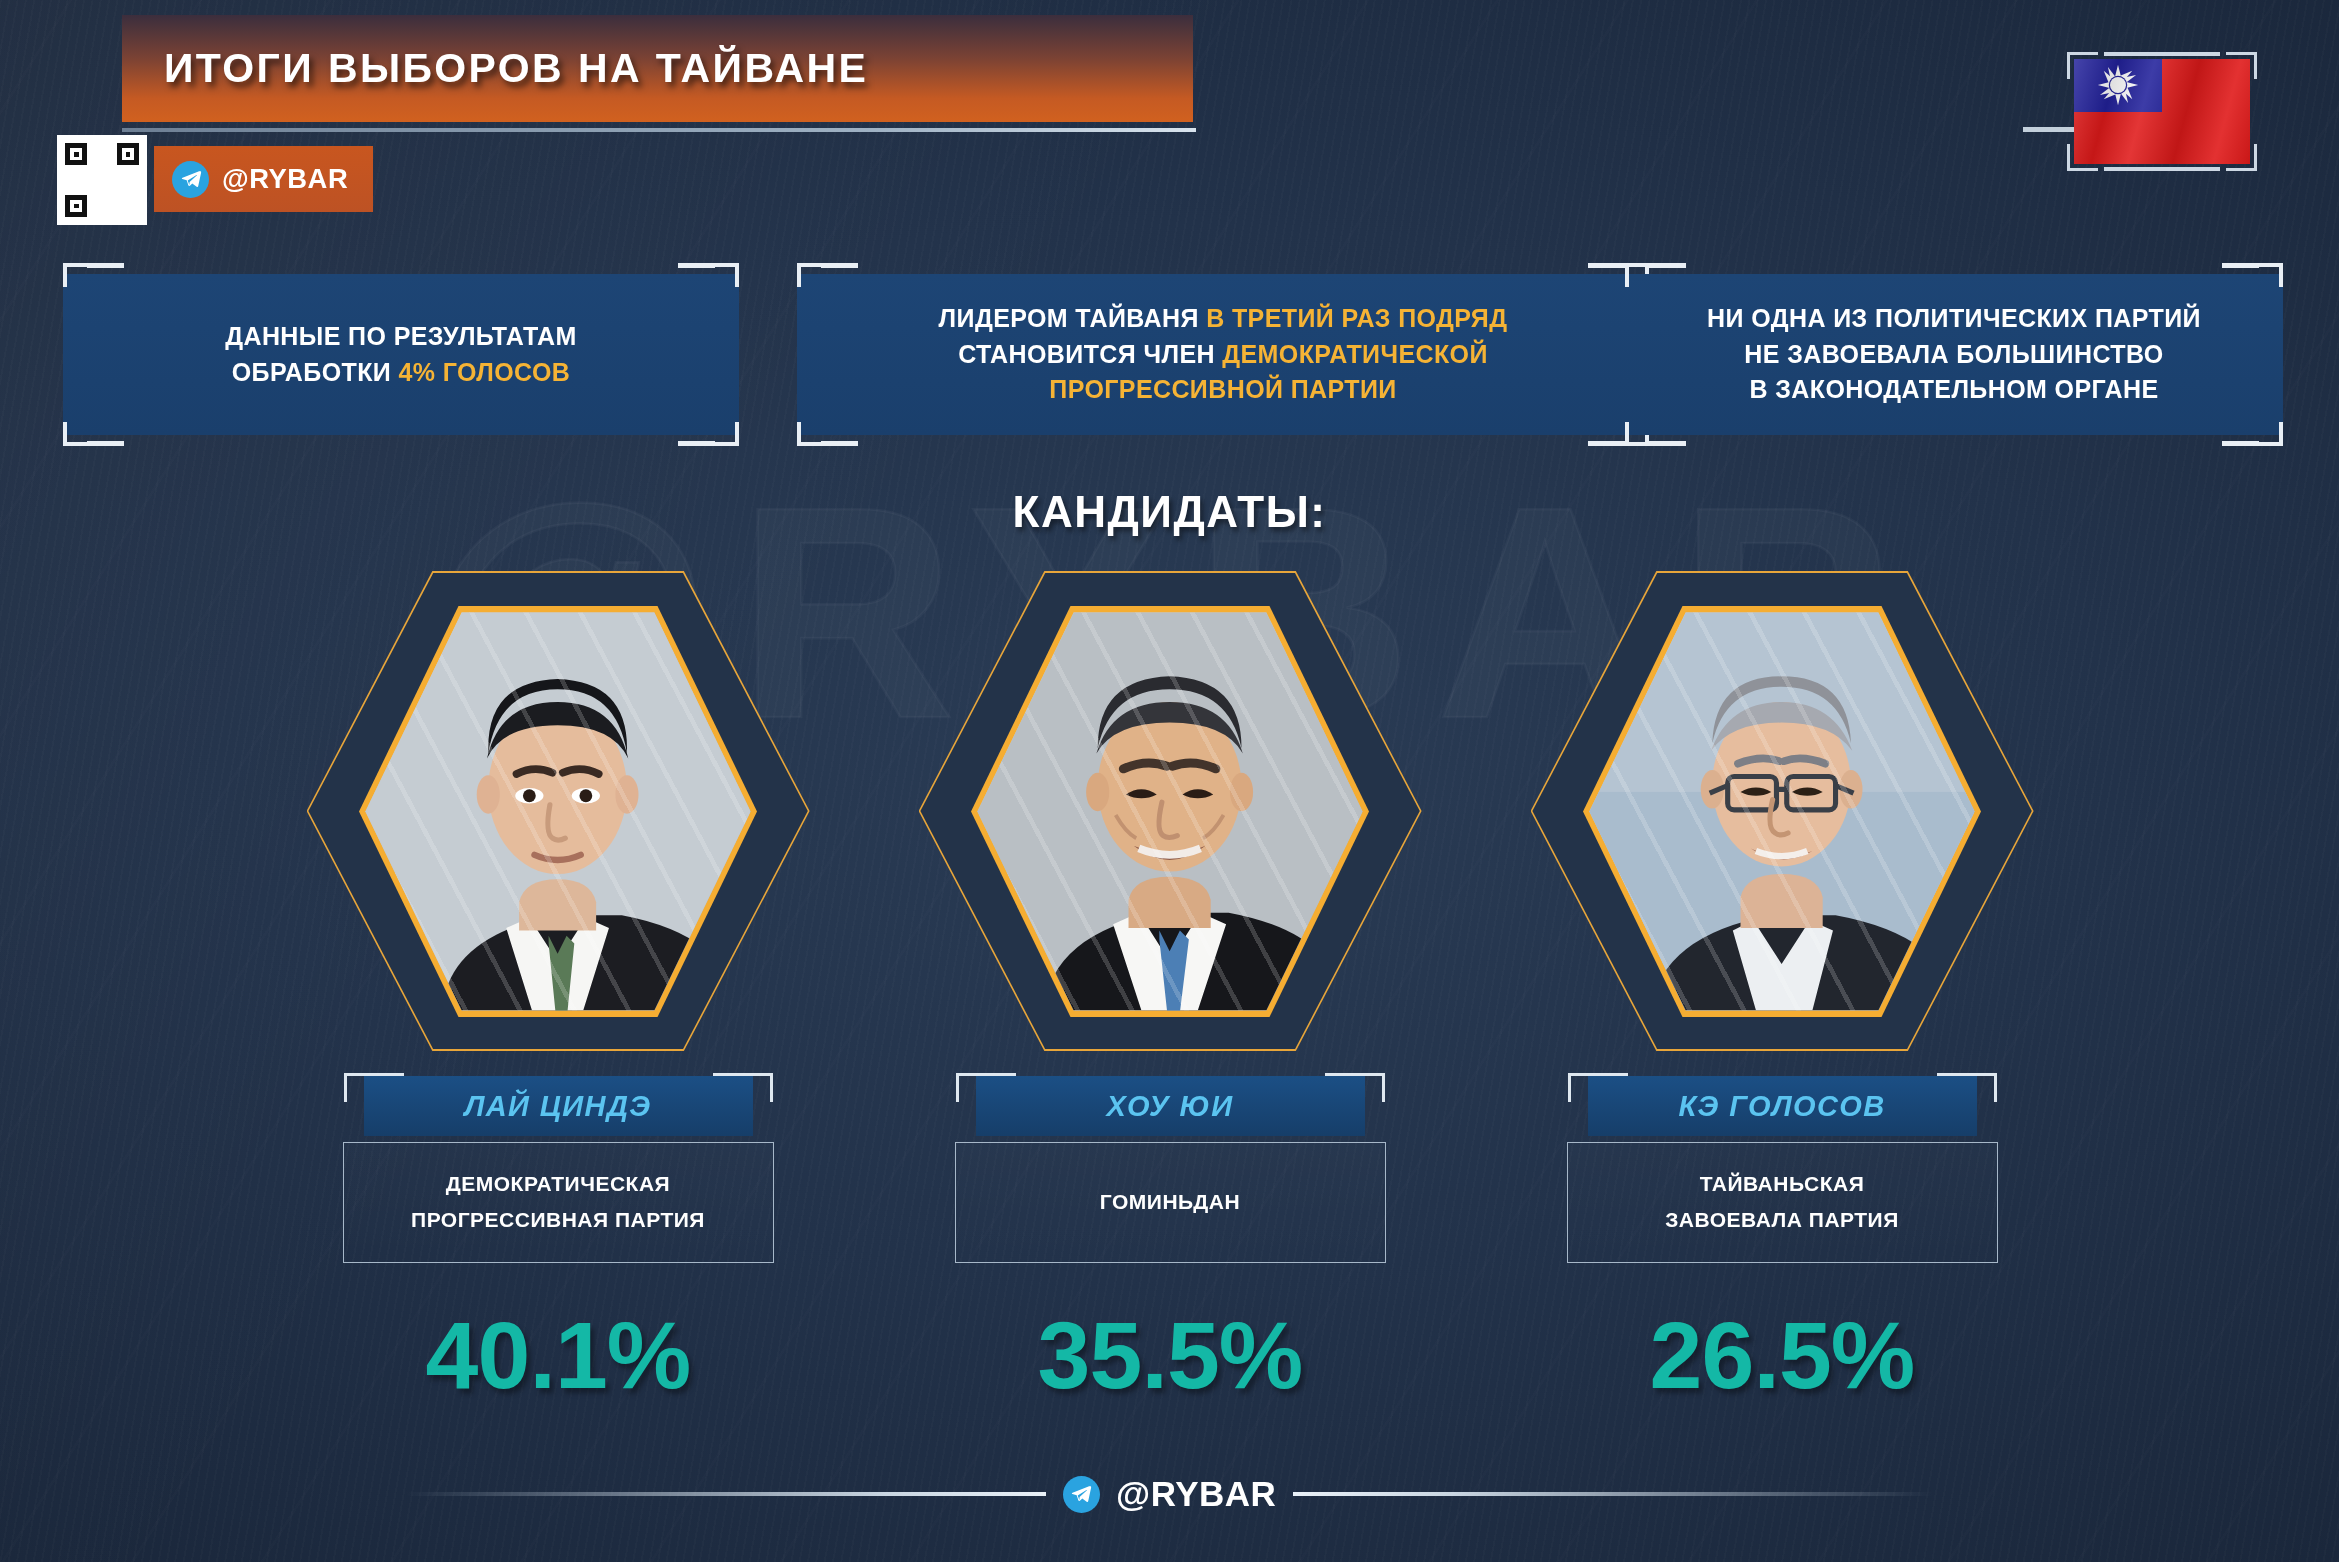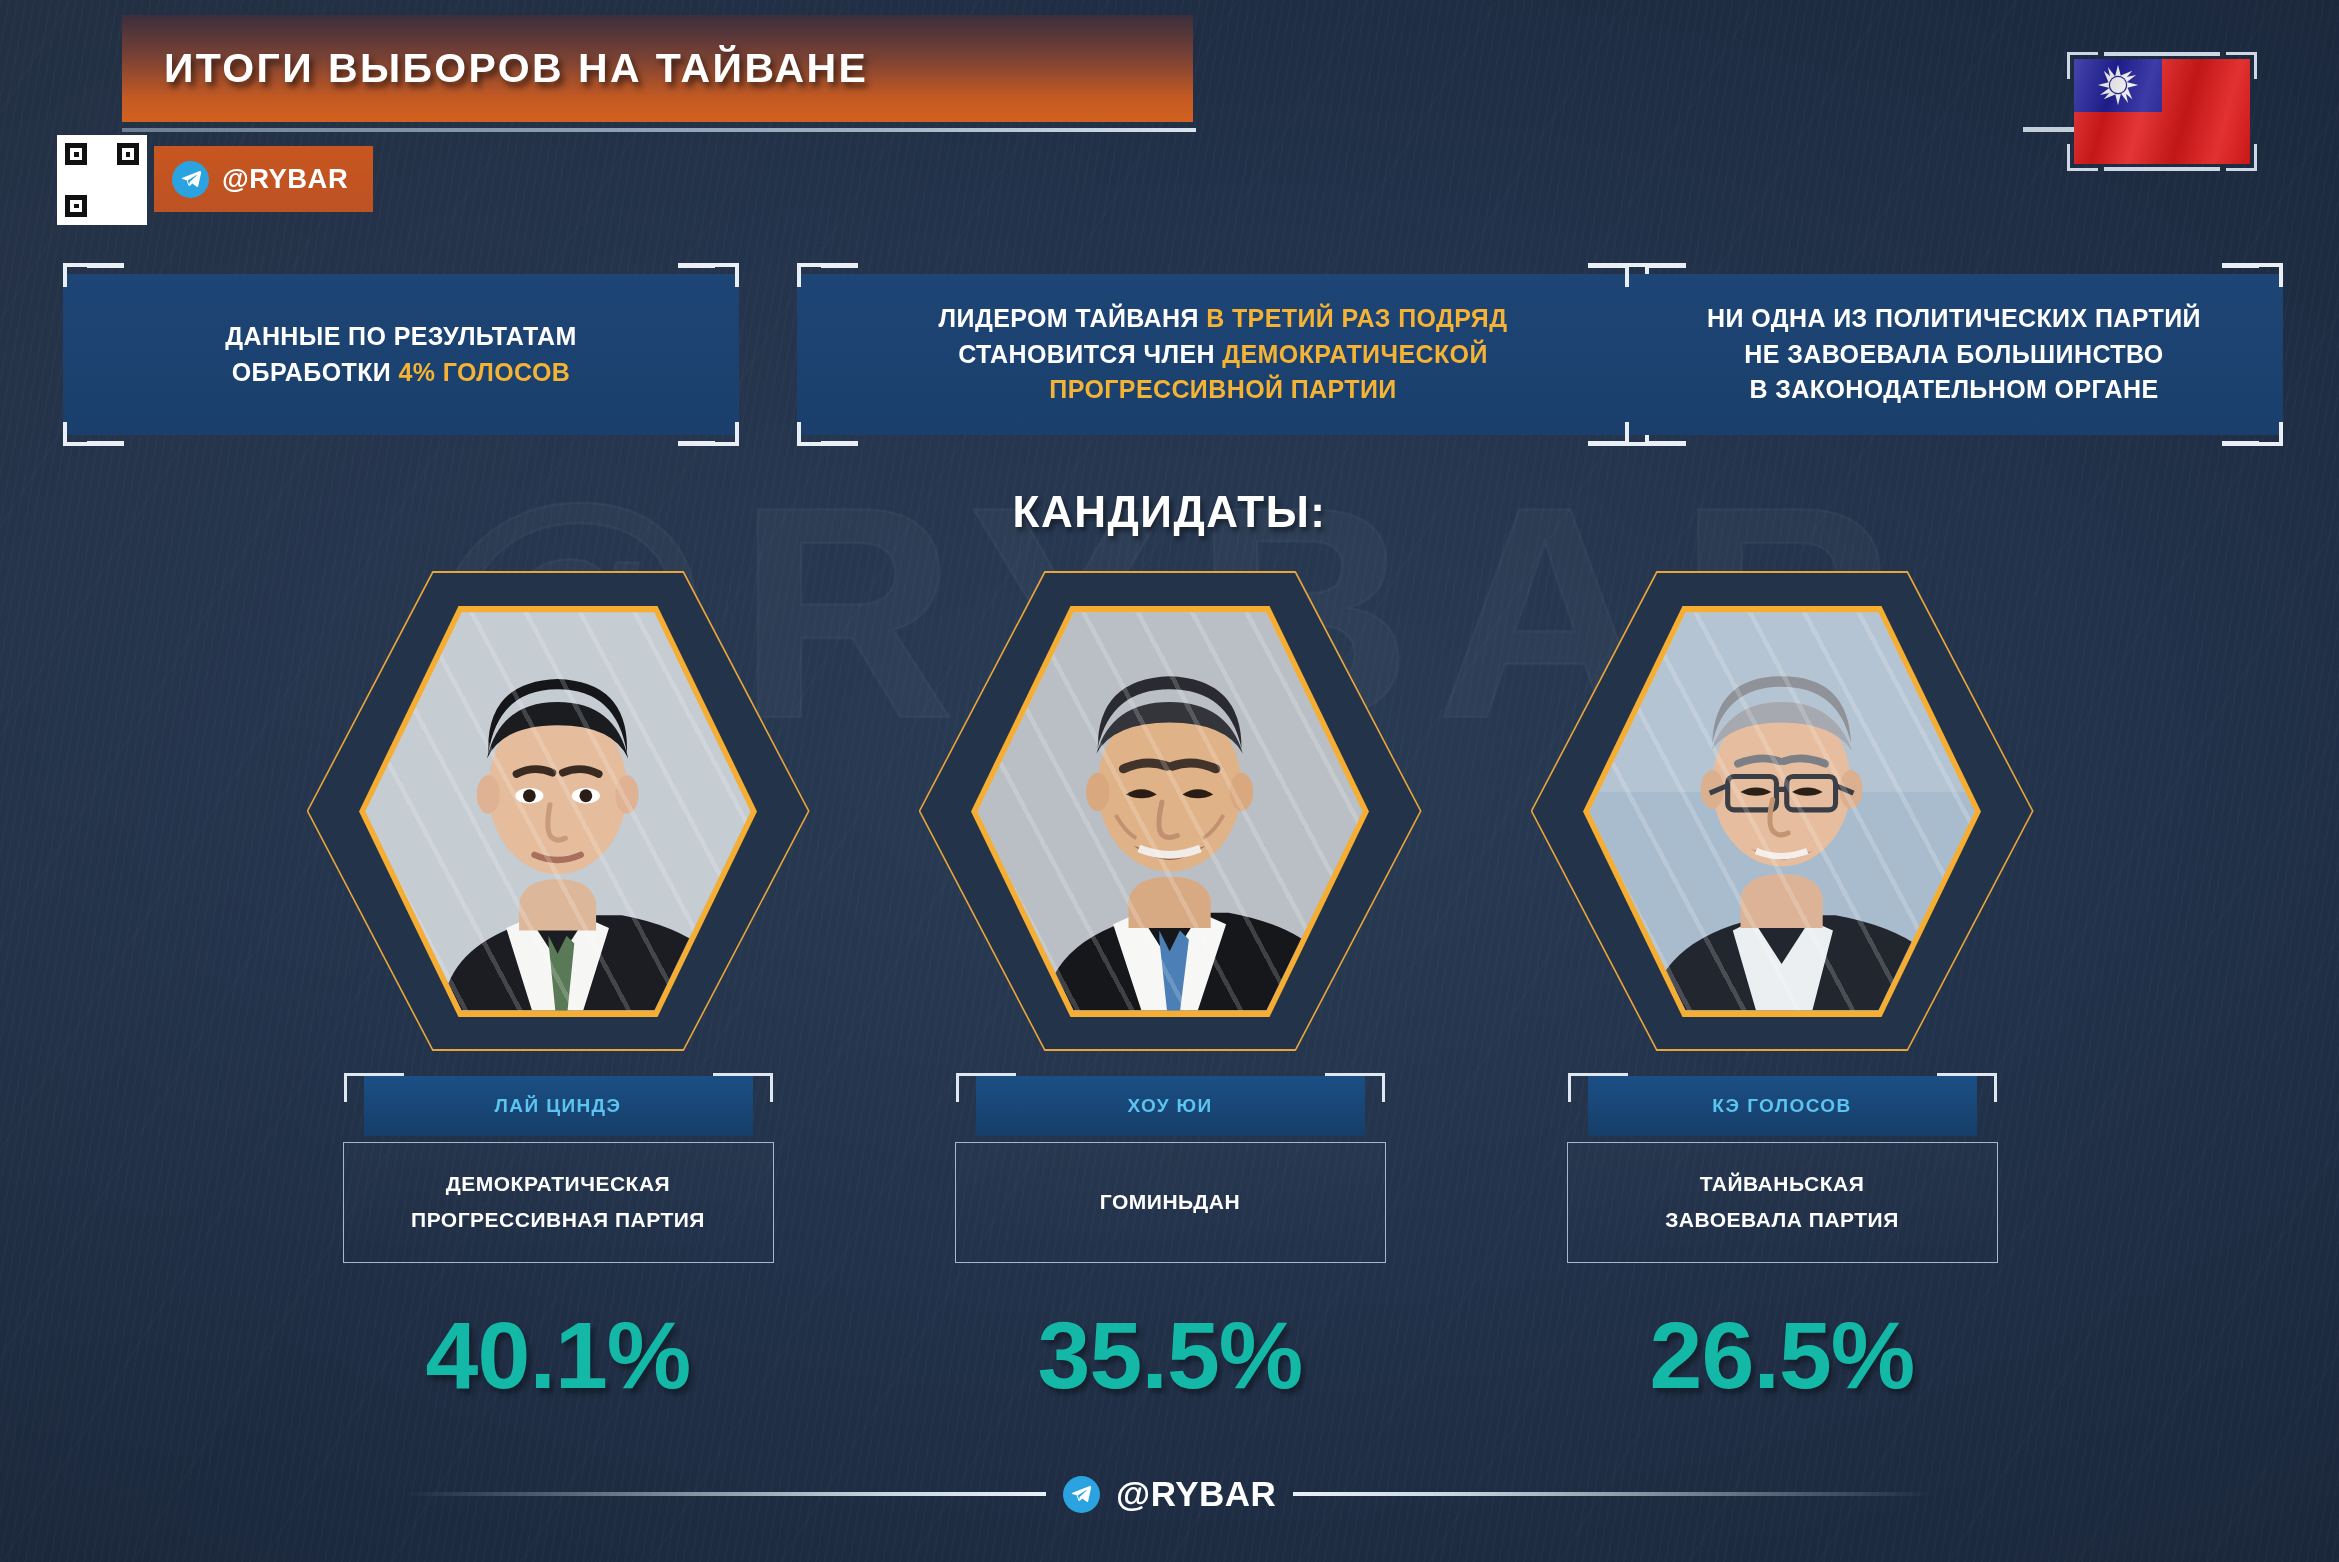--- a/index.html
+++ b/index.html
@@ -179,21 +179,21 @@
   
   .face { position:absolute; left:0; right:0; bottom:0; top:0; }
   .face svg { width:100%; height:100%; display:block; }
 
   .name-wrap { position:relative; width:429px; margin:16.4px auto 0; height:60px; }
   .name-box {
     position:absolute; left:20px; right:20px; top:0; bottom:0;
     background:linear-gradient(180deg,#1b4f85 0%, #163e69 100%);
     display:flex; align-items:center; justify-content:center;
   }
-  .name-text { color:#5bc4f0; font-size:19px; font-weight:800; letter-spacing:1.4px; }
+  .name-text { color:#5bc4f0; font-size:29px; font-weight:800; letter-spacing:1.4px;font-style:italic; }
   .ncorner { position:absolute; width:22px; height:29px; border:3.7px solid #dfe8f0; }
   .nc-tl { left:0; top:-3.7px; border-right:none; border-bottom:none; }
   .nc-tr { right:0; top:-3.7px; border-left:none; border-bottom:none; }
   .nedge { position:absolute; background:#dfe8f0; height:3.7px; width:38px; top:-3.7px; }
   .ne-l { left:22px; } .ne-r { right:22px; }
 
   .party-box {
     position:relative; width:431px; margin:5.5px auto 0; min-height:121px;
     border:1.8px solid #a7b8c9;
     display:flex; align-items:center; justify-content:center; text-align:center;

